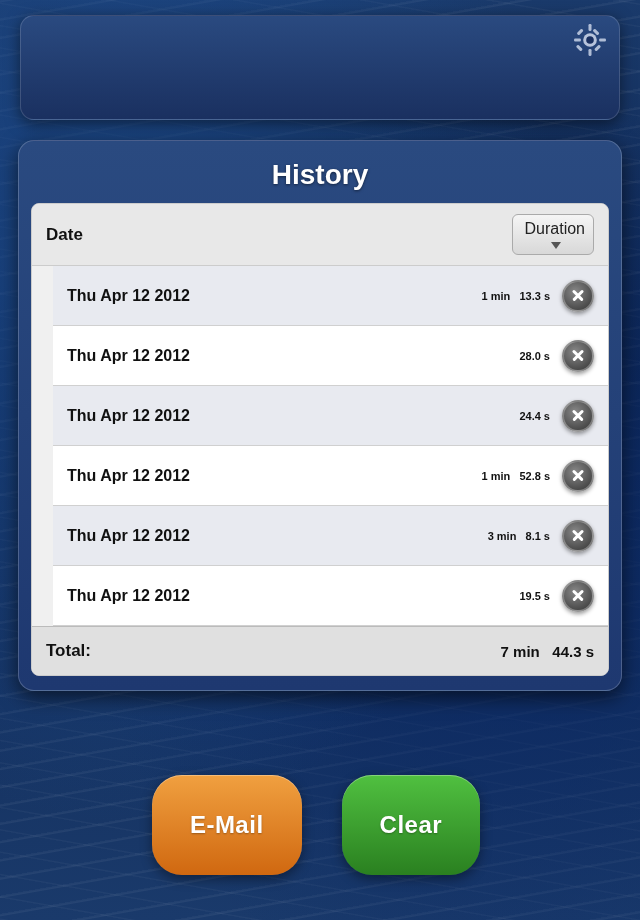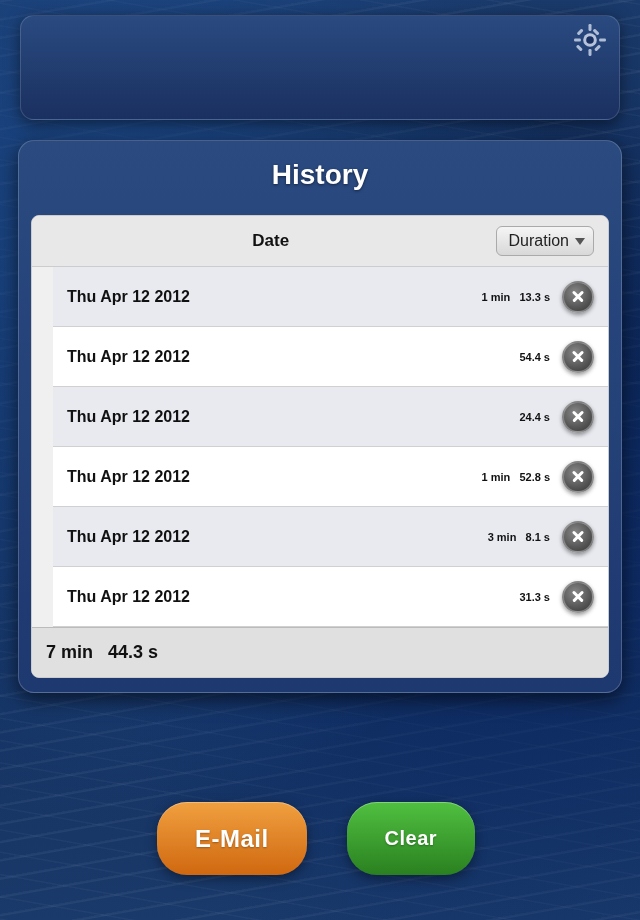--- a/index.html
+++ b/index.html
@@ -84,21 +84,21 @@
       z-index: 2;
       box-shadow: 0 6px 20px rgba(0,0,0,0.6);
       overflow: hidden;
     }
 
     .history-title {
       text-align: center;
       color: #fff;
       font-size: 28px;
       font-weight: bold;
-      padding: 18px 0 24px;
+      padding: 18px 0 12px;
       text-shadow: 0 1px 3px rgba(0,0,0,0.5);
     }
 
     
     .history-table {
       background: #f0f0f0;
       margin: 0 12px 14px;
       border-radius: 8px;
       overflow: hidden;
       border: 1px solid #ccc;
@@ -111,32 +111,32 @@
       background: #e8e8e8;
       border-bottom: 1px solid #ccc;
       padding: 10px 14px;
     }
 
     .header-date {
       font-size: 17px;
       font-weight: bold;
       color: #111;
       flex: 1;
-      text-align: center;
     }
 
     .duration-dropdown {
       display: flex;
       align-items: center;
       background: linear-gradient(180deg, #f5f5f5 0%, #d8d8d8 100%);
       border: 1px solid #aaa;
       border-radius: 6px;
       padding: 5px 8px 5px 12px;
       cursor: pointer;
       gap: 4px;
+      flex-direction: column;
     }
 
     .duration-label {
       font-size: 16px;
       font-weight: 500;
       color: #222;
     }
 
     .dropdown-arrow {
       width: 0;
@@ -222,21 +222,21 @@
     }
 
     .total-label {
       font-size: 17px;
       font-weight: bold;
       color: #111;
       flex: 1;
     }
 
     .total-value {
-      font-size: 18px;
+      font-size: 15px;
       font-weight: bold;
       color: #111;
     }
 
     
     .bottom-buttons {
       position: absolute;
       bottom: 45px;
       left: 0;
       right: 8px;
@@ -254,25 +254,25 @@
       font-size: 24px;
       font-weight: bold;
       border: none;
       cursor: pointer;
       box-shadow: 0 4px 12px rgba(0,0,0,0.4), inset 0 1px 0 rgba(255,255,255,0.3);
       text-shadow: 0 1px 2px rgba(0,0,0,0.3);
       letter-spacing: 0.5px;
     }
 
     .btn-clear {
-      padding: 25px 38px;
+      padding: 36px 38px;
       border-radius: 30px;
       background: linear-gradient(180deg, #50c040 0%, #2a8020 100%);
       color: #fff;
-      font-size: 20px;
+      font-size: 24px;
       font-weight: bold;
       border: none;
       cursor: pointer;
       box-shadow: 0 4px 12px rgba(0,0,0,0.4), inset 0 1px 0 rgba(255,255,255,0.3);
       text-shadow: 0 1px 2px rgba(0,0,0,0.3);
       letter-spacing: 0.5px;
     }
   </style>
 </head>
 <body>
@@ -313,21 +313,21 @@
     <div class="table-row">
       <span class="row-date">Thu Apr 12 2012</span>
       <span class="row-duration">1 min&nbsp;&nbsp; 13.3 s</span>
       <div class="delete-btn">
         <div class="delete-btn-inner"></div>
       </div>
     </div>
 
     <div class="table-row">
       <span class="row-date">Thu Apr 12 2012</span>
-      <span class="row-duration">54.4 s</span>
+      <span class="row-duration">28.0 s</span>
       <div class="delete-btn">
         <div class="delete-btn-inner"></div>
       </div>
     </div>
 
     <div class="table-row">
       <span class="row-date">Thu Apr 12 2012</span>
       <span class="row-duration">24.4 s</span>
       <div class="delete-btn">
         <div class="delete-btn-inner"></div>
@@ -345,27 +345,28 @@
     <div class="table-row">
       <span class="row-date">Thu Apr 12 2012</span>
       <span class="row-duration">3 min&nbsp;&nbsp; 8.1 s</span>
       <div class="delete-btn">
         <div class="delete-btn-inner"></div>
       </div>
     </div>
 
     <div class="table-row">
       <span class="row-date">Thu Apr 12 2012</span>
-      <span class="row-duration">31.3 s</span>
+      <span class="row-duration">19.5 s</span>
       <div class="delete-btn">
         <div class="delete-btn-inner"></div>
       </div>
     </div>
 
     <div class="total-row">
+      <span class="total-label">Total:</span>
       <span class="total-value">7 min&nbsp;&nbsp; 44.3 s</span>
     </div>
 
   </div>
 </div>
 
 <div class="bottom-buttons">
   <button class="btn-email">E-Mail</button>
   <button class="btn-clear">Clear</button>
 </div>

